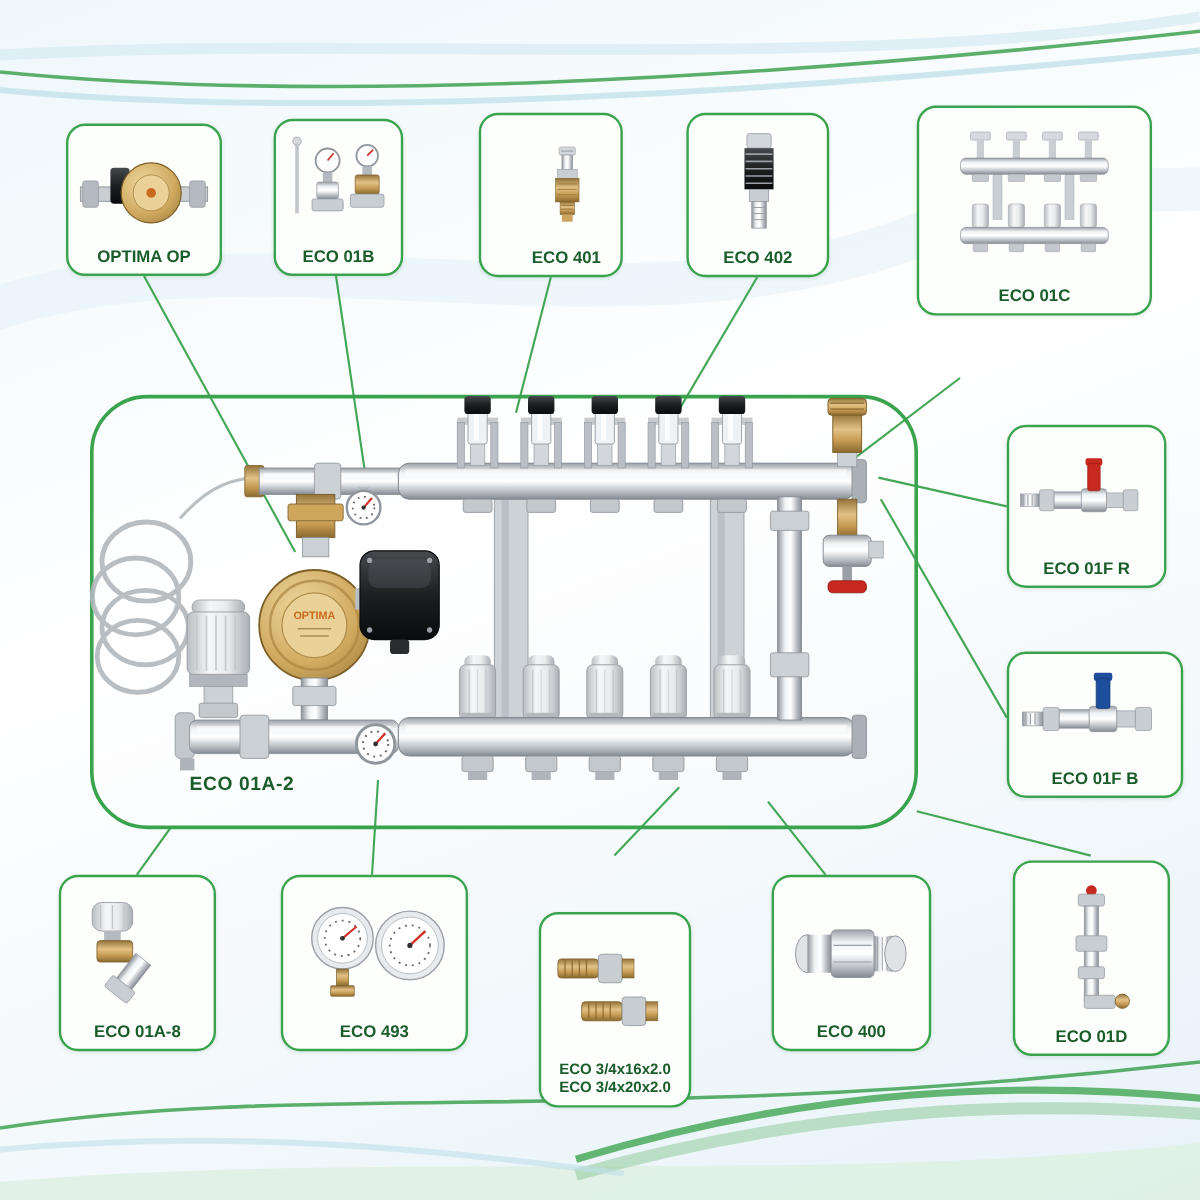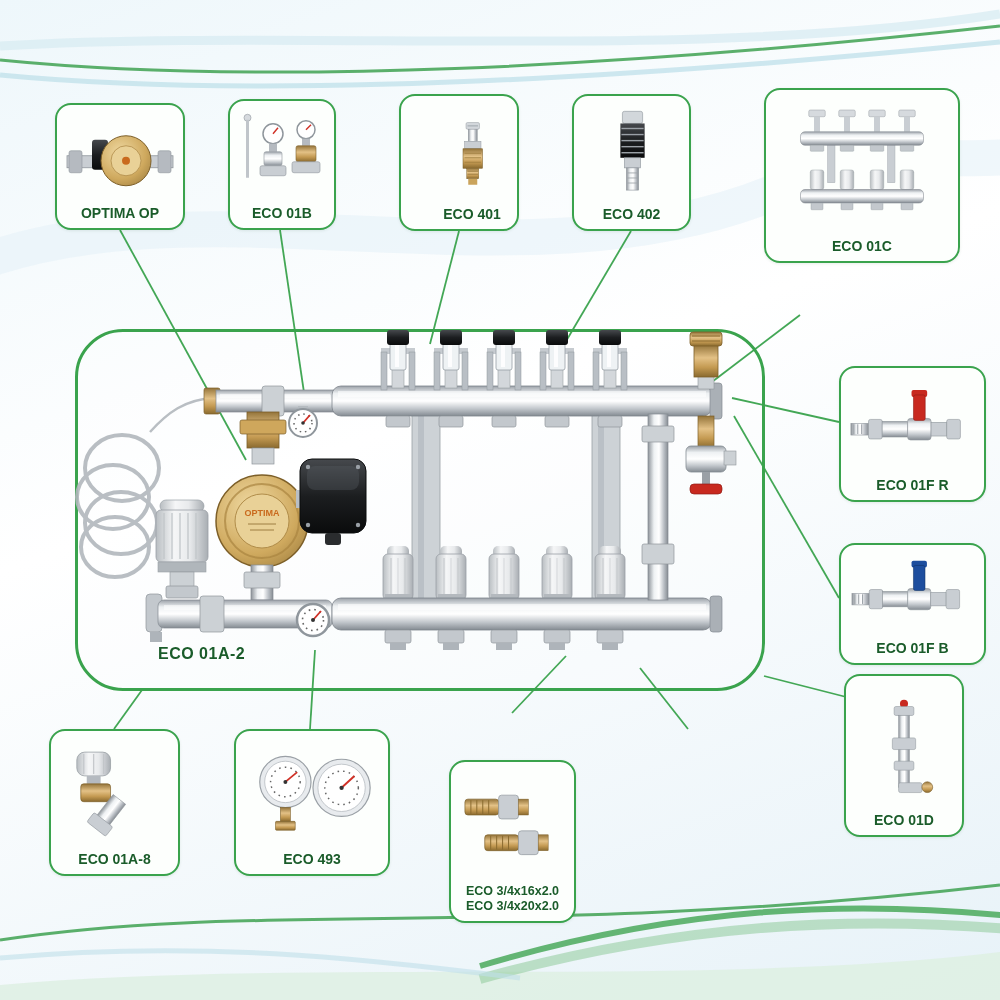--- a/index.html
+++ b/index.html
@@ -366,21 +366,21 @@
       <g>
         <rect x="22" y="140" width="16" height="9" rx="1" fill="#c3c8cd" stroke="#8f969c" stroke-width="0.5"></rect>
         <rect x="62" y="140" width="16" height="9" rx="1" fill="#c3c8cd" stroke="#8f969c" stroke-width="0.5"></rect>
         <rect x="102" y="140" width="16" height="9" rx="1" fill="#c3c8cd" stroke="#8f969c" stroke-width="0.5"></rect>
         <rect x="142" y="140" width="16" height="9" rx="1" fill="#c3c8cd" stroke="#8f969c" stroke-width="0.5"></rect>
       </g>
     </svg>
     <div class="label">ECO 01C</div>
   </div>
 
-  <div class="callout" style="left:839px; top:354px; width:147px; height:136px;margin-top:12px;">
+  <div class="callout" style="left:839px; top:354px; width:133px; height:136px;">
     <svg class="art" viewBox="0 0 134 90" preserveAspectRatio="xMidYMid meet">
       <rect x="4" y="42" width="18" height="12" fill="url(#g-chromeV)" stroke="#8f969c" stroke-width="0.6"></rect>
       <line x1="7" y1="43" x2="7" y2="53" stroke="#9aa0a6" stroke-width="1"></line>
       <line x1="11" y1="43" x2="11" y2="53" stroke="#9aa0a6" stroke-width="1"></line>
       <line x1="15" y1="43" x2="15" y2="53" stroke="#9aa0a6" stroke-width="1"></line>
       <rect x="22" y="38" width="14" height="20" rx="2" fill="#c9ced3" stroke="#8f969c" stroke-width="0.6"></rect>
       <rect x="36" y="40" width="26" height="16" fill="url(#g-chrome)" stroke="#8f969c" stroke-width="0.6"></rect>
       <rect x="62" y="37" width="24" height="22" rx="3" fill="url(#g-chrome)" stroke="#8f969c" stroke-width="0.7"></rect>
       <rect x="66" y="8" width="16" height="7" rx="2" fill="#c8291f"></rect>
       <rect x="68" y="13" width="12" height="26" rx="2" fill="#c8291f" stroke="#8f1b14" stroke-width="0.6"></rect>
@@ -459,22 +459,37 @@
         <line x1="26" y1="15" x2="26" y2="29" stroke="#8a6a2f" stroke-width="1"></line>
         <line x1="32" y1="15" x2="32" y2="29" stroke="#8a6a2f" stroke-width="1"></line>
         <rect x="42" y="10" width="20" height="24" rx="3" fill="#c9ced3" stroke="#8f969c" stroke-width="0.7"></rect>
         <rect x="62" y="14" width="10" height="16" fill="url(#g-brass)" stroke="#7d5f28" stroke-width="0.5"></rect>
       </g>
     </svg>
     <div class="label small">ECO 3/4x16x2.0</div>
     <div class="label small">ECO 3/4x20x2.0</div>
   </div>
 
-
-  <div class="callout" style="left:844px; top:674px; width:120px; height:163px;">
+  <div class="callout" style="left:643px; top:729px; width:133px; height:147px;">
+    <svg class="art" viewBox="0 0 118 96" preserveAspectRatio="xMidYMid meet">
+      <ellipse cx="22" cy="48" rx="10" ry="16" fill="#dfe3e6" stroke="#8f969c" stroke-width="0.8"></ellipse>
+      <rect x="22" y="32" width="20" height="32" fill="url(#g-chromeV)"></rect>
+      <rect x="42" y="28" width="36" height="40" rx="4" fill="url(#g-chrome)" stroke="#8f969c" stroke-width="0.8"></rect>
+      <line x1="44" y1="41" x2="76" y2="41" stroke="#9aa0a6" stroke-width="1"></line>
+      <line x1="44" y1="55" x2="76" y2="55" stroke="#9aa0a6" stroke-width="1"></line>
+      <rect x="78" y="33" width="16" height="30" fill="url(#g-chromeV)"></rect>
+      <line x1="81" y1="34" x2="81" y2="62" stroke="#9aa0a6" stroke-width="0.8"></line>
+      <line x1="85" y1="34" x2="85" y2="62" stroke="#9aa0a6" stroke-width="0.8"></line>
+      <line x1="89" y1="34" x2="89" y2="62" stroke="#9aa0a6" stroke-width="0.8"></line>
+      <ellipse cx="96" cy="48" rx="9" ry="15" fill="#dfe3e6" stroke="#8f969c" stroke-width="0.8"></ellipse>
+    </svg>
+    <div class="label">ECO 400</div>
+  </div>
+
+  <div class="callout" style="left:844px; top:717px; width:131px; height:163px;">
     <svg class="art" viewBox="0 0 116 114" preserveAspectRatio="xMidYMid meet">
       <circle cx="58" cy="8" r="4.5" fill="#c8291f"></circle>
       <rect x="47" y="11" width="22" height="10" rx="2" fill="#c9ced3" stroke="#8f969c" stroke-width="0.6"></rect>
       <rect x="52" y="21" width="12" height="80" fill="url(#g-chromeV)" stroke="#8f969c" stroke-width="0.6"></rect>
       <rect x="45" y="46" width="26" height="13" rx="2" fill="#c9ced3" stroke="#8f969c" stroke-width="0.6"></rect>
       <rect x="47" y="72" width="22" height="10" rx="2" fill="#c9ced3" stroke="#8f969c" stroke-width="0.6"></rect>
       <rect x="52" y="96" width="26" height="11" rx="2" fill="#c9ced3" stroke="#8f969c" stroke-width="0.6"></rect>
       <circle cx="84" cy="101" r="6" fill="url(#g-brass)" stroke="#7d5f28" stroke-width="0.7"></circle>
     </svg>
     <div class="label">ECO 01D</div>

